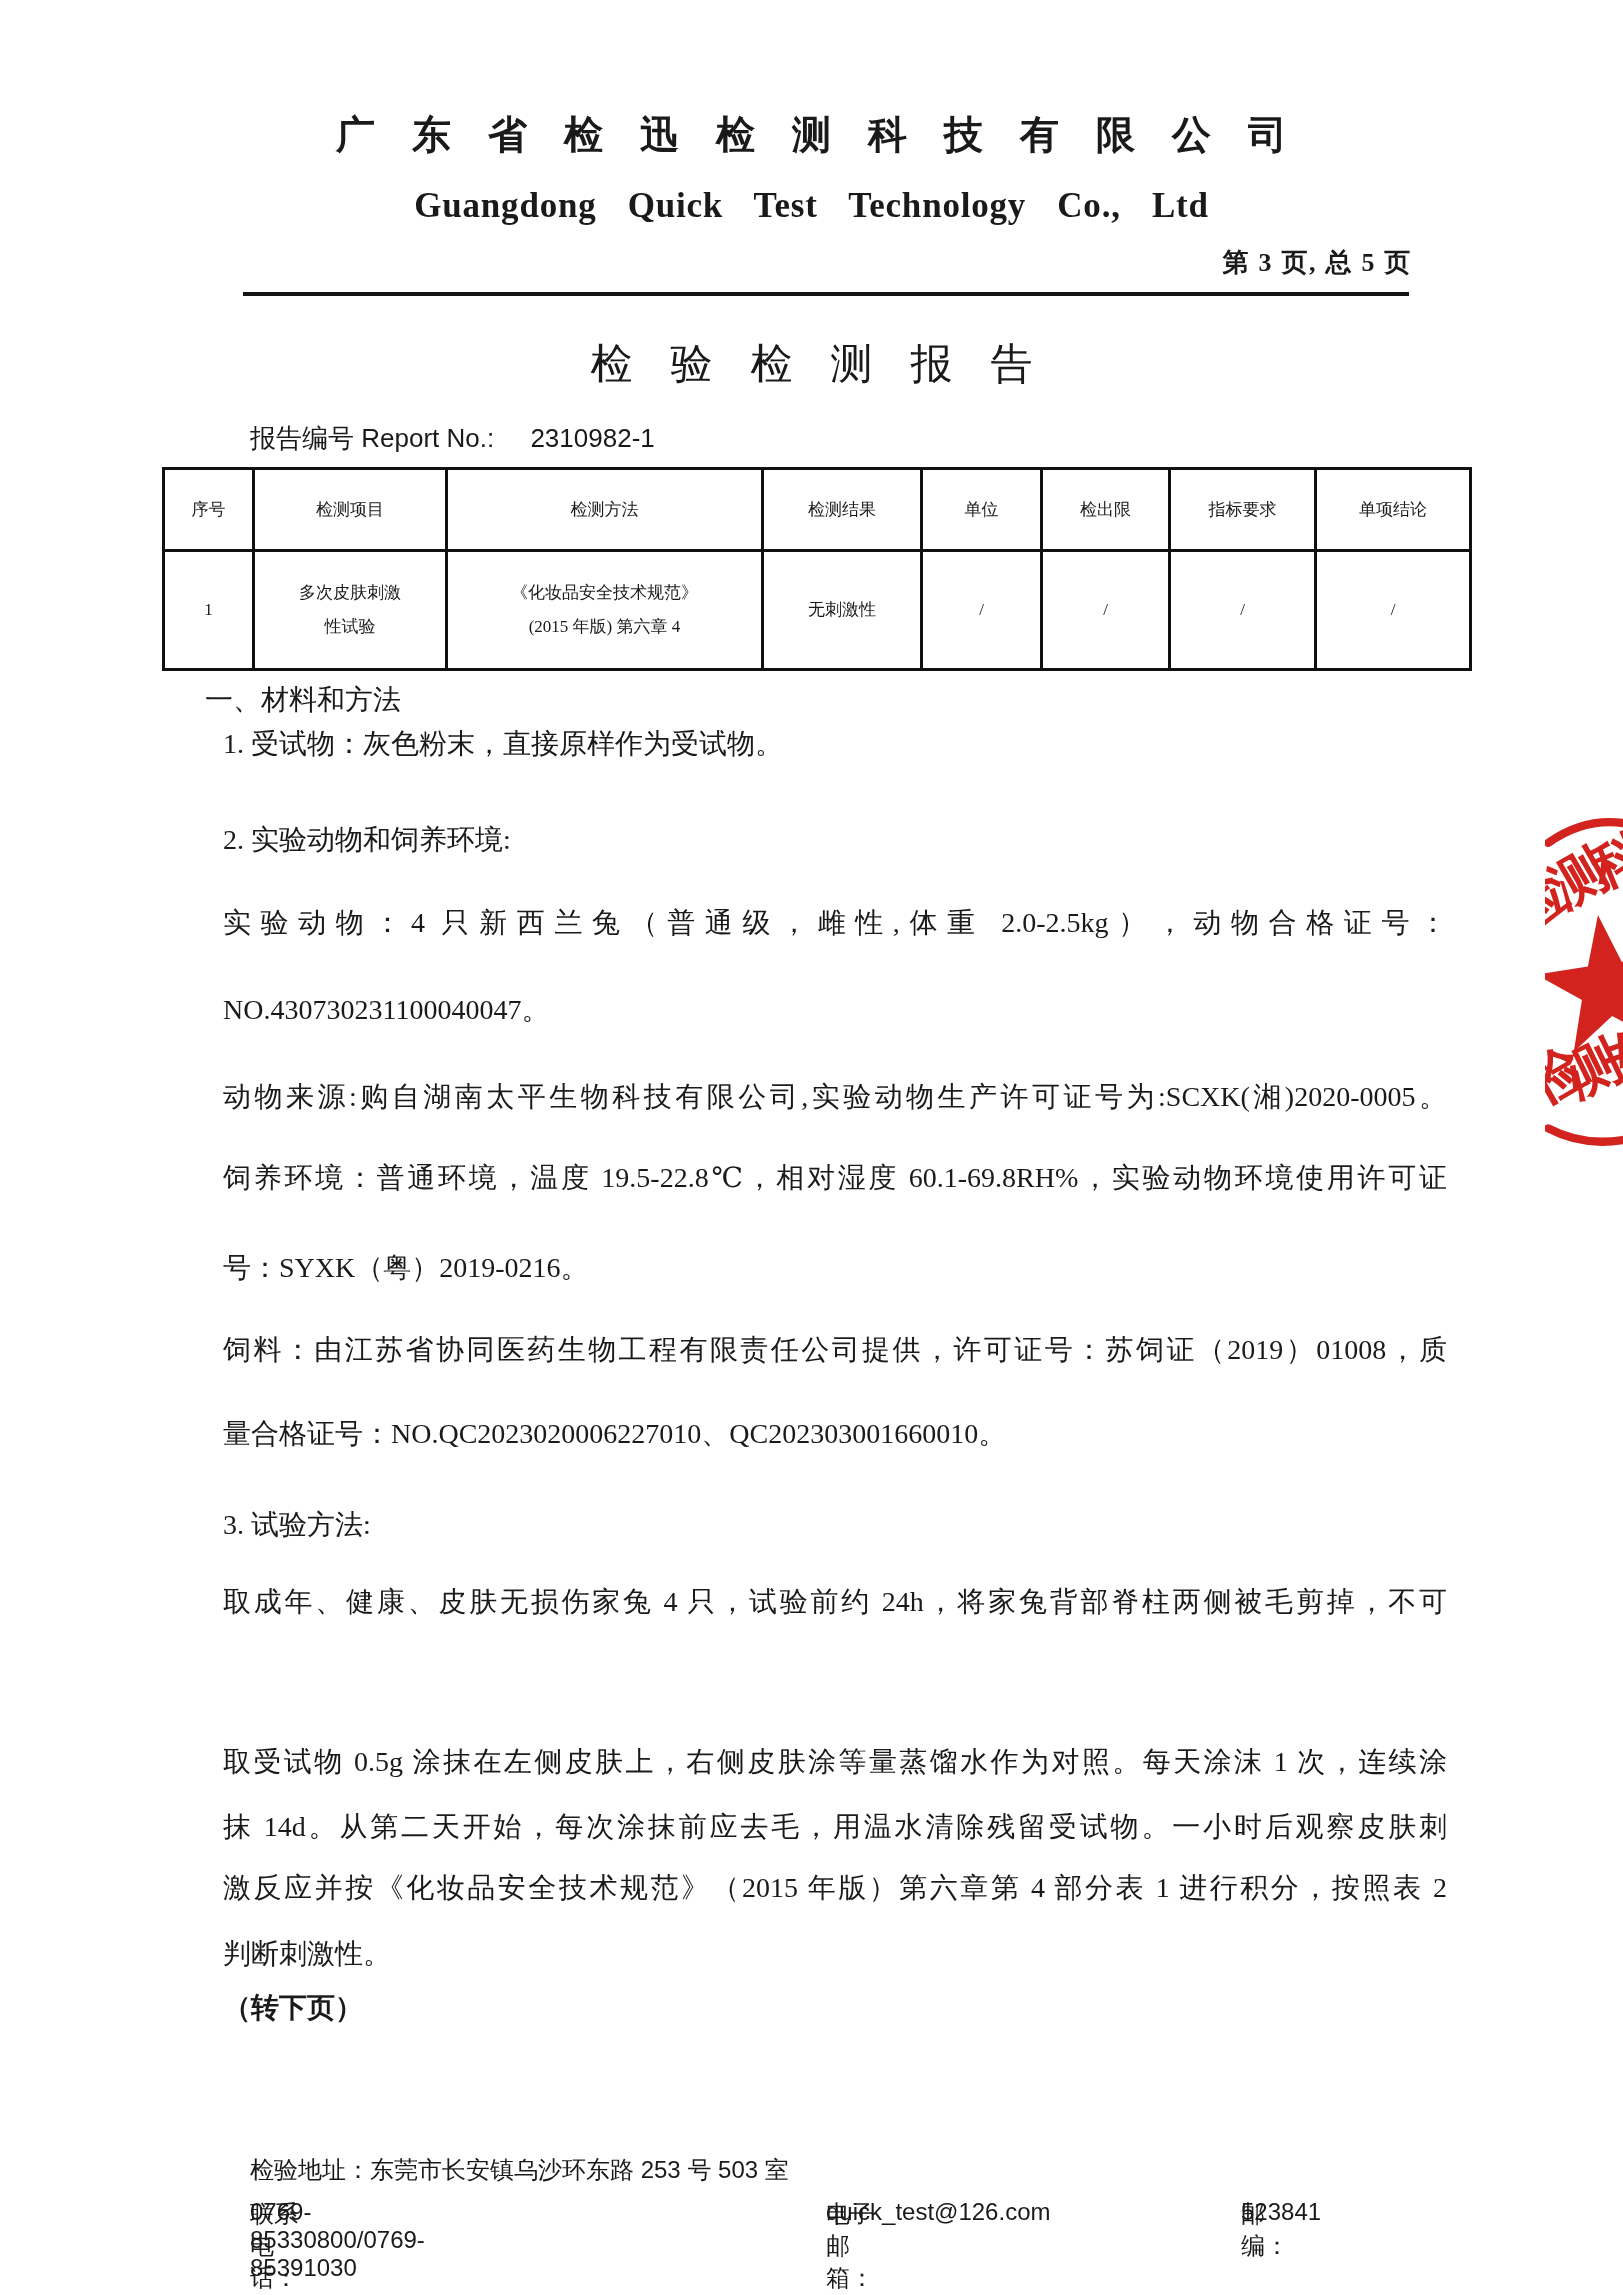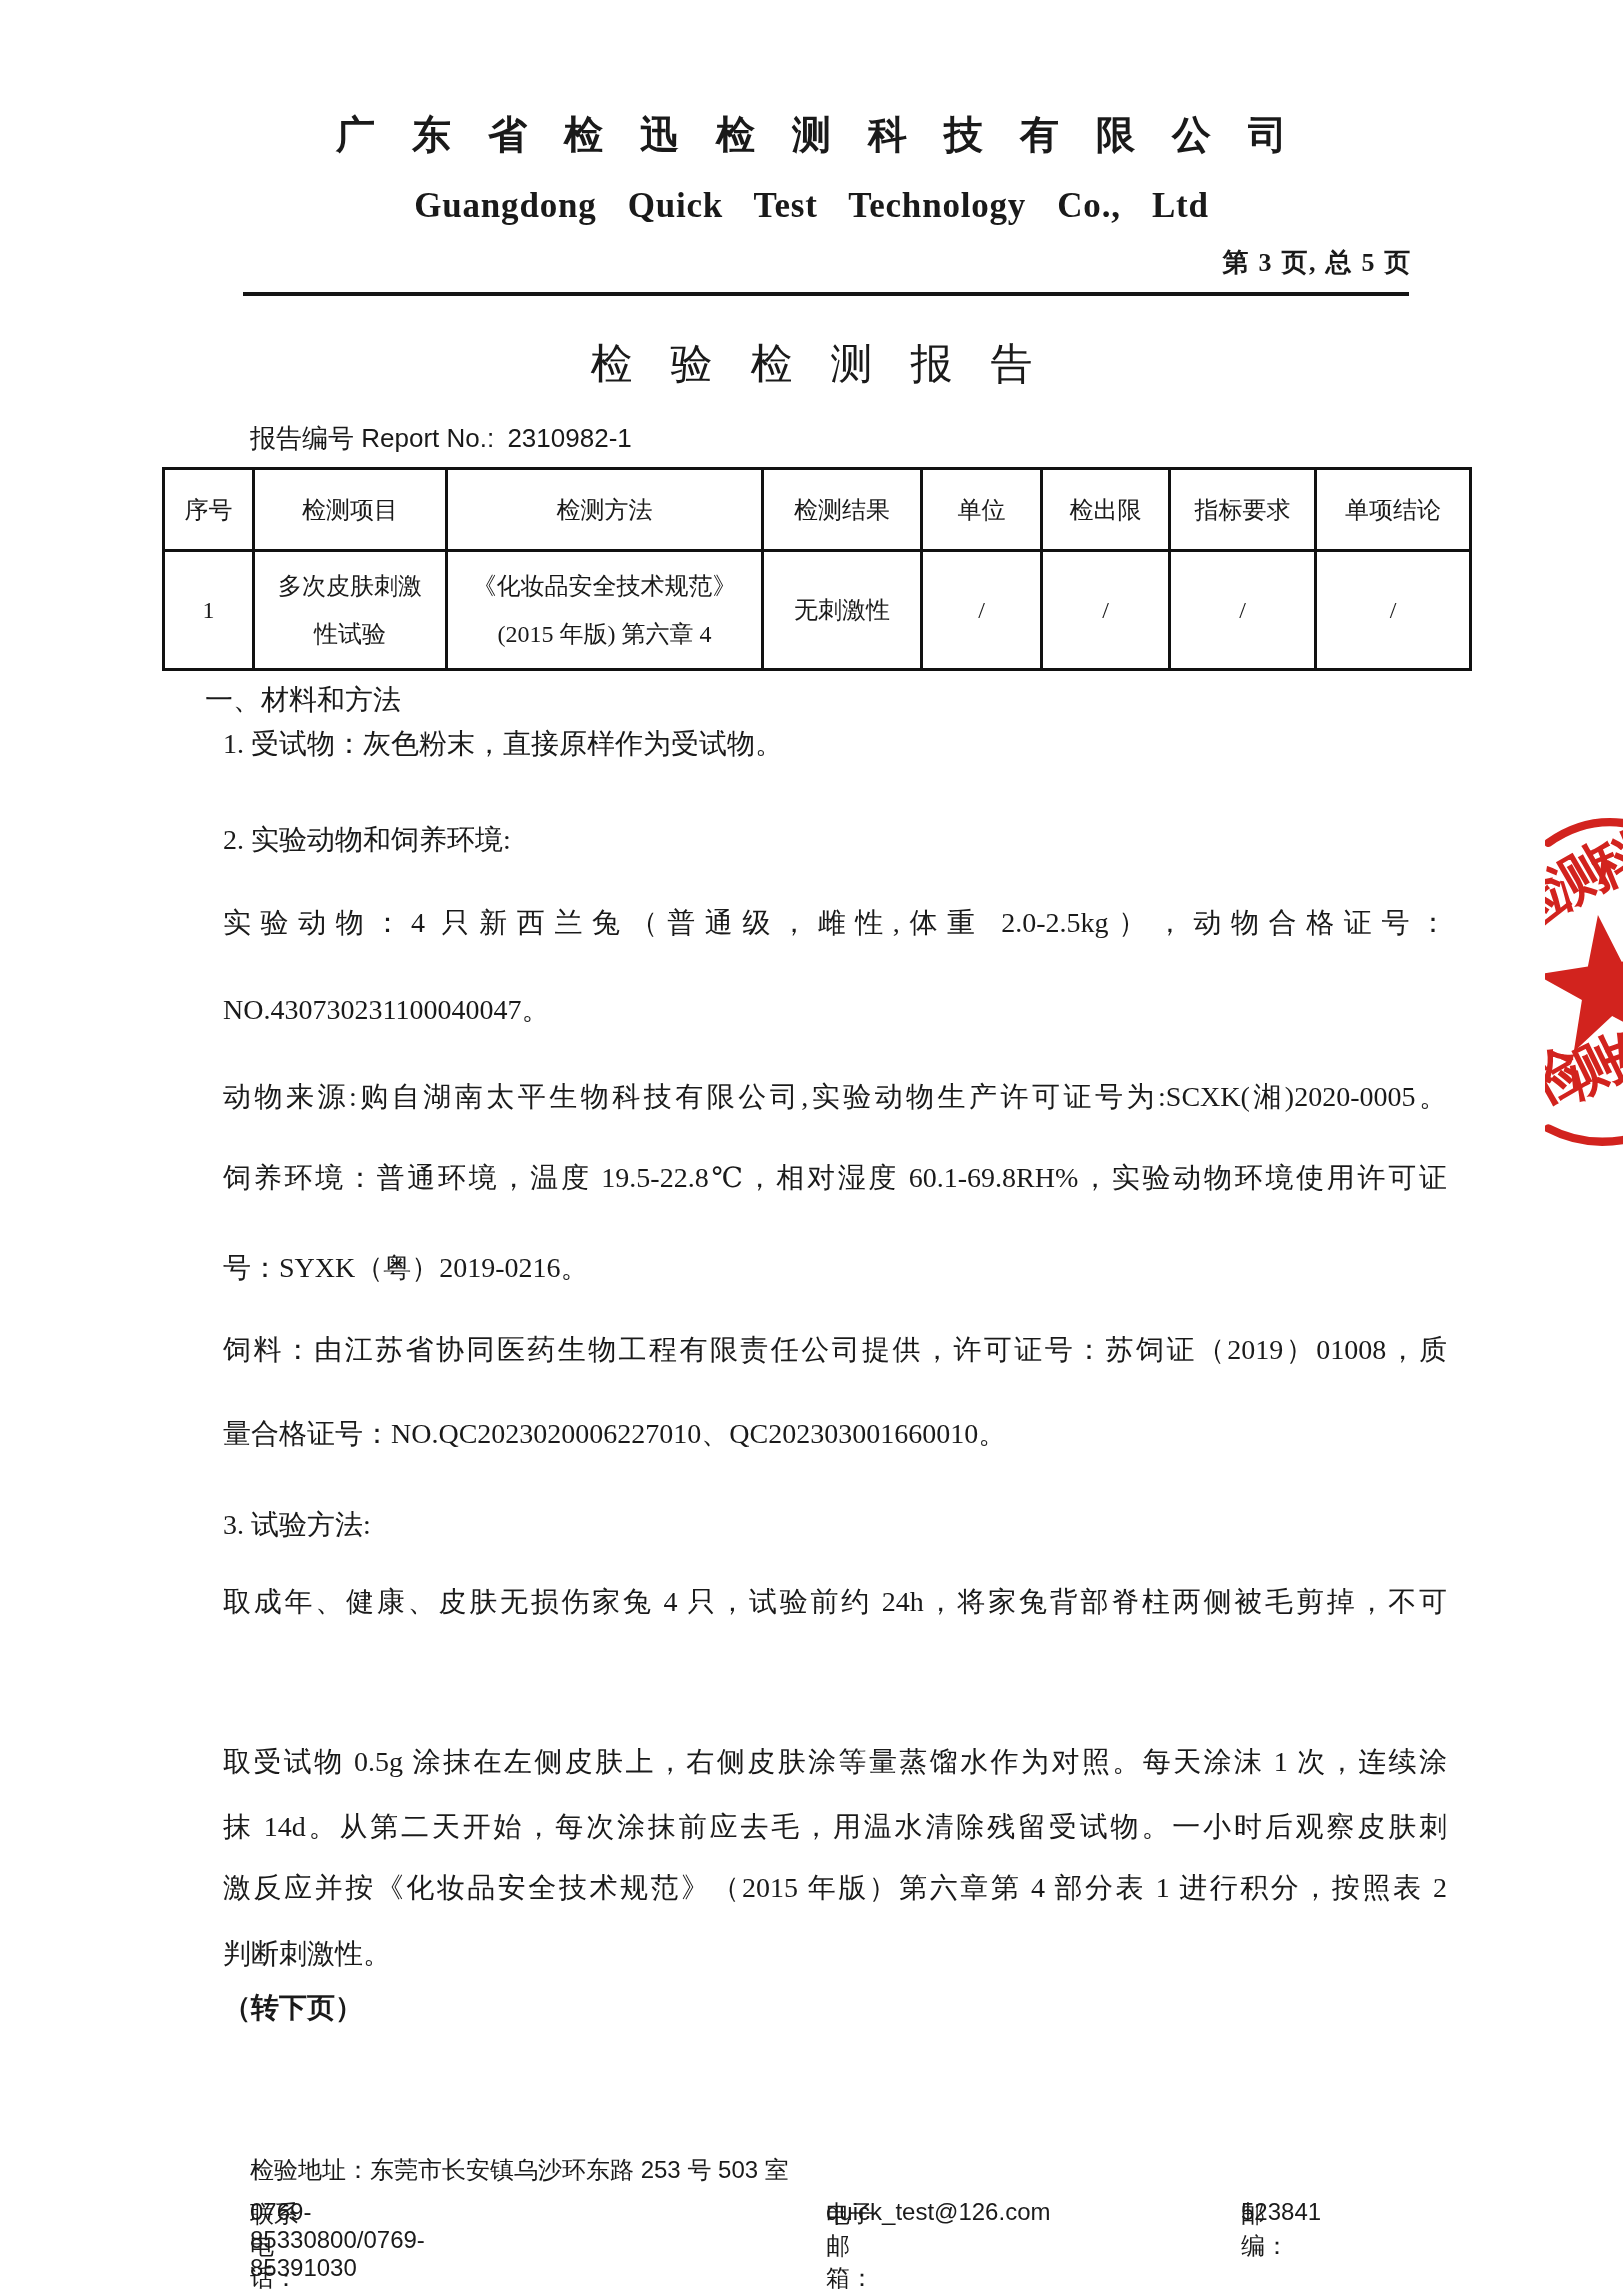--- a/index.html
+++ b/index.html
@@ -14,25 +14,25 @@
     font-size:39px;font-weight:700;letter-spacing:37px;padding-left:37px;box-sizing:border-box;}
   .company-en{top:186px;left:0;width:100%;text-align:center;
     font-size:35px;font-weight:600;word-spacing:21.6px;letter-spacing:0.8px;}
   .page-info{top:245px;right:211px;font-size:26px;font-weight:700;letter-spacing:1.7px;}
   .head-rule{top:292px;left:243px;width:1166px;height:4.2px;background:#151515;}
   
   .doc-title{top:336px;left:0;width:100%;text-align:center;
     font-size:42px;font-weight:400;letter-spacing:38px;padding-left:38px;box-sizing:border-box;}
   .report-line{top:421px;left:250px;font-size:26px;
     font-family:"Liberation Sans","DejaVu Sans",sans-serif;}
-  .report-line .val{margin-left:6px;}
+  .report-line .val{margin-left:29px;}
   
   .rtable{top:467px;left:162px;width:1306px;border-collapse:collapse;table-layout:fixed;}
   .rtable td,.rtable th{border:3.3px solid #111;text-align:center;vertical-align:middle;
-    font-size:24px;font-weight:400;padding:0 3.3px;line-height:2.0;}
+    font-size:17px;font-weight:400;padding:0 3.3px;line-height:2.0;}
   .rtable .hrow{height:82px;}
   .rtable .drow{height:119px;}
   
   .bline{left:223px;width:1224px;font-size:28px;line-height:40px;white-space:pre-wrap;}
   .bline.just{text-align:justify;text-align-last:justify;}
   .bline.bold{font-weight:700;}
   .sec-head{left:205px;font-size:28px;}
   
   .footer{font-size:24px;font-family:Liberation Sans, sans-serif;}
   .f1{top:2154px;left:250px;}

